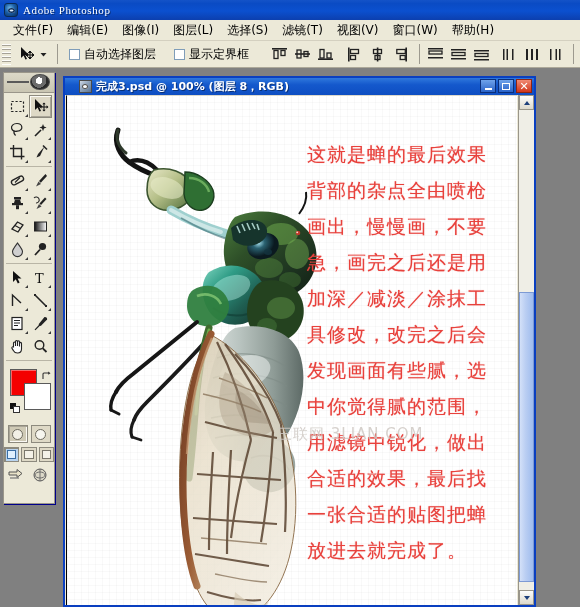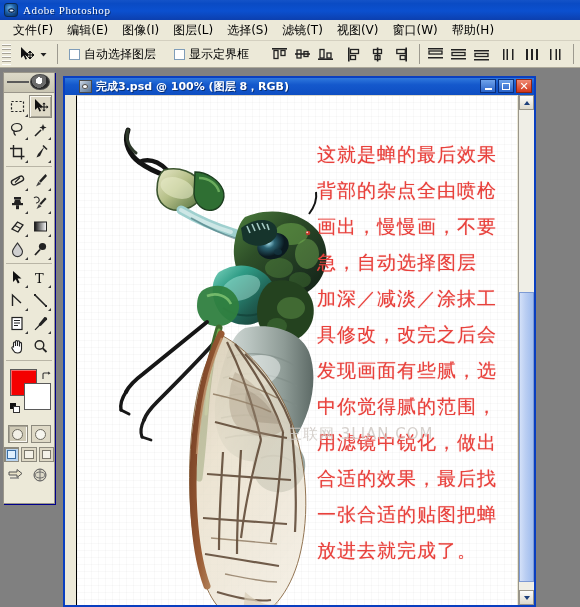--- a/index.html
+++ b/index.html
@@ -160,21 +160,20 @@
   .win-btn.close{background:linear-gradient(180deg,#f08a74,#d0351b);border-color:#8e2412;}
   .win-btn .mini{width:7px;height:2px;background:#fff;margin-top:5px;}
   .win-btn .maxi{width:8px;height:7px;border:1.5px solid #fff;box-sizing:border-box;}
   .win-btn .xg{color:#fff;font-size:11px;font-weight:bold;line-height:1;font-family:"DejaVu Sans",sans-serif;}
 
   .doc-body{position:absolute;left:0;top:17px;right:0;bottom:0;background:#ece9d8;}
   .canvas-wrap{
     position:absolute;left:1px;top:0;right:17px;bottom:0;
     background:#ffffff;border-left:1px solid #000;border-top:1px solid #dcd9cc;
     overflow:hidden;
-    margin-left:10px;
   }
   .canvas{
     position:absolute;left:0;top:0;width:100%;height:100%;
     background-color:#ffffff;
     background-image:
       linear-gradient(0deg,rgba(0,0,0,.022) 1px,transparent 1px),
       linear-gradient(90deg,rgba(0,0,0,.022) 1px,transparent 1px);
     background-size:7px 7px;
   }
 
@@ -786,21 +785,21 @@
               <path d="M152 268 C166 274 178 288 184 302 L160 300 C152 292 148 278 152 268 Z" fill="#8c7c66" opacity=".3"></path>
 
               <path d="M150 470 C164 482 176 486 184 480 C176 494 160 500 148 494 Z" fill="#d8cdb7" opacity=".7"></path>
             </svg>
           </div>
 
           <div class="textblock">
             <div class="textline">这就是蝉的最后效果</div>
             <div class="textline">背部的杂点全由喷枪</div>
             <div class="textline">画出，慢慢画，不要</div>
-            <div class="textline">急，自动选择图层</div>
+            <div class="textline">急，画完之后还是用</div>
             <div class="textline">加深／减淡／涂抹工</div>
             <div class="textline">具修改，改完之后会</div>
             <div class="textline">发现画面有些腻，选</div>
             <div class="textline">中你觉得腻的范围，</div>
             <div class="textline">用滤镜中锐化，做出</div>
             <div class="textline">合适的效果，最后找</div>
             <div class="textline">一张合适的贴图把蝉</div>
             <div class="textline">放进去就完成了。</div>
           </div>
 

